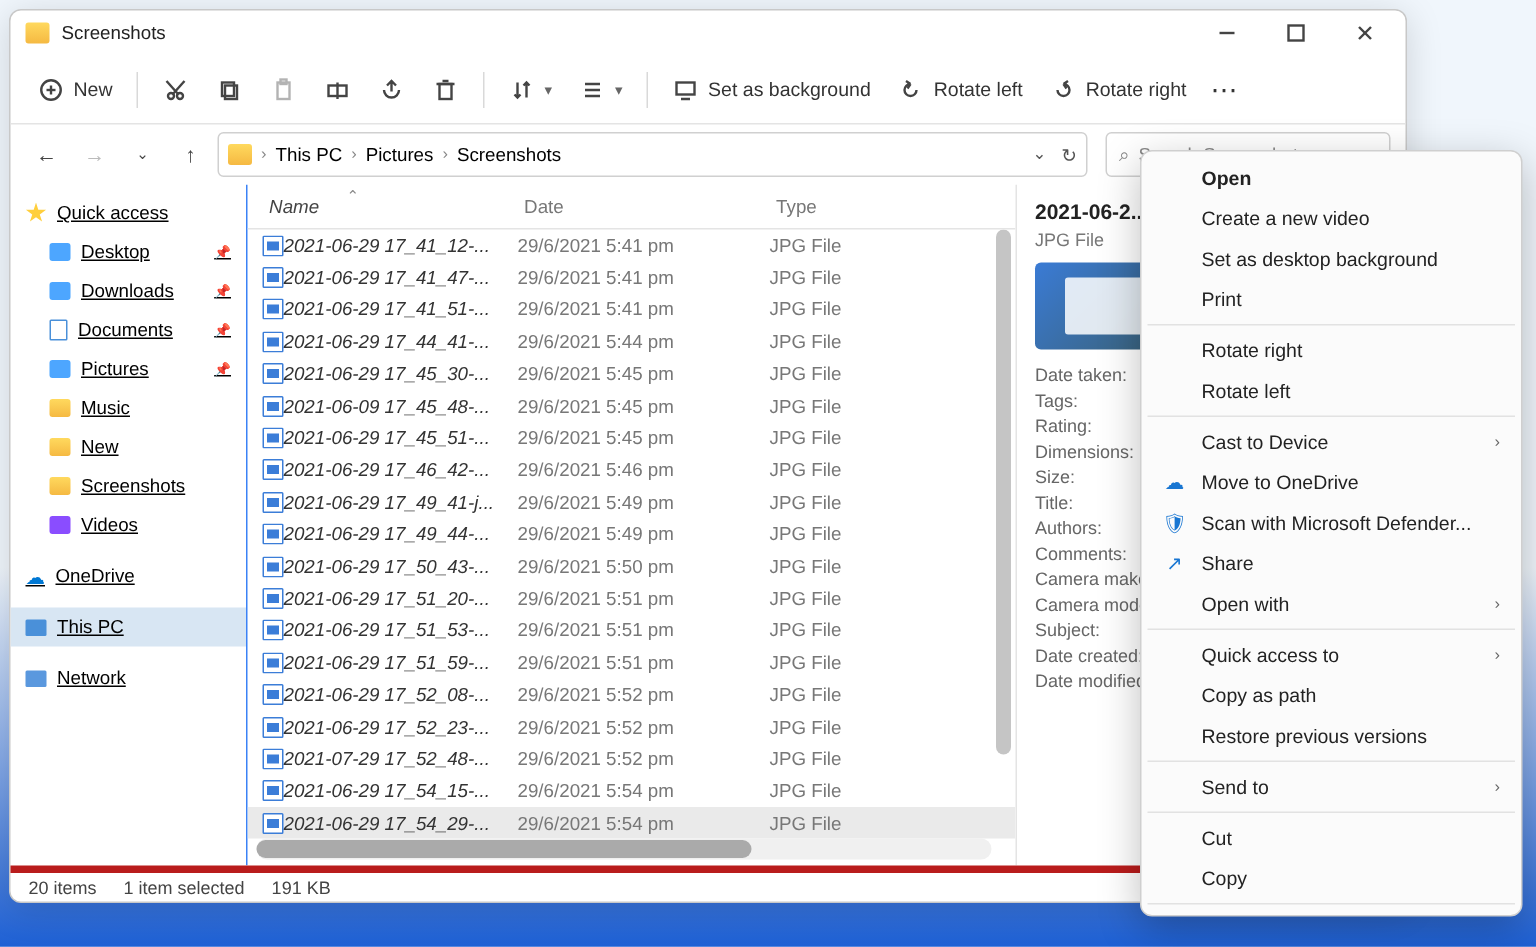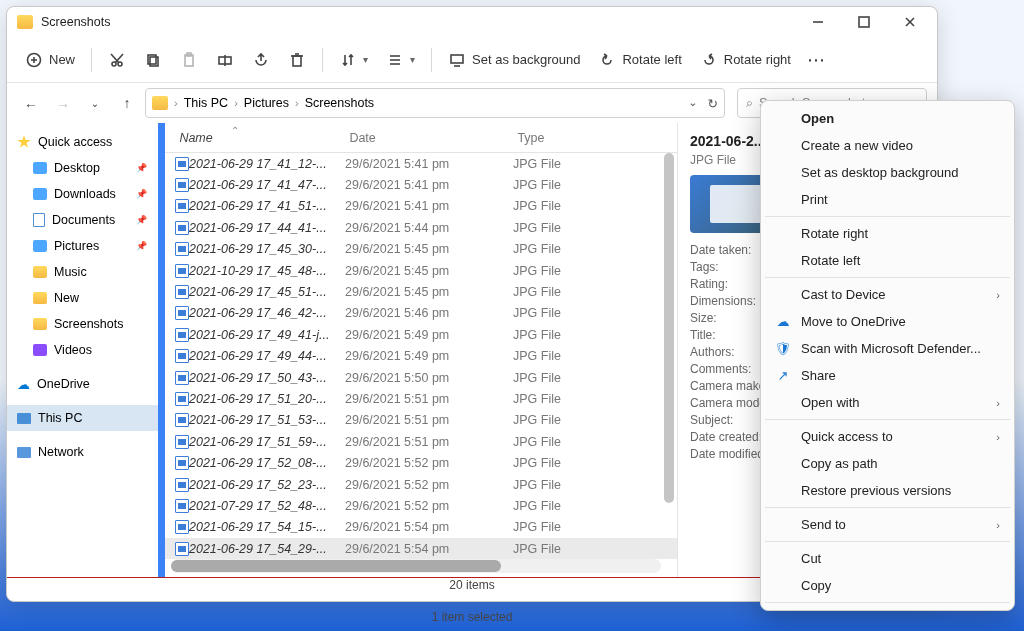--- a/index.html
+++ b/index.html
@@ -18,21 +18,21 @@
   .navrow { height: 40px; display: flex; align-items: center; padding: 0 10px; gap: 4px; }
   .navbtn { width: 28px; height: 28px; display:flex;align-items:center;justify-content:center;color:#444;border-radius:4px;font-size:14px;}
   .navbtn.disabled { color:#bbb; }
   .addr { flex: 1; height: 30px; border: 1px solid #d0d0d0; border-radius: 4px; display: flex; align-items: center; padding: 0 6px; gap: 6px; font-size: 12.5px; margin-right: 8px; }
   .addr .folder-ico {width:16px;height:14px;background:linear-gradient(#ffd95e,#f5b942);border-radius:2px;}
   .addr .crumb {display:flex;align-items:center;gap:2px;}
   .addr .sep {color:#888;font-size:11px;}
   .addr .right {margin-left:auto;display:flex;gap:10px;color:#555;}
   .searchbox { width: 190px; height: 30px; border: 1px solid #d0d0d0; border-radius: 4px; display: flex; align-items: center; padding: 0 8px; gap: 6px; font-size: 12.5px; color:#888; }
   .body { flex:1; display:flex; overflow:hidden; }
-  .sidebar { width: 158px; border-right: 7px solid #3b82f6; padding: 6px 0; overflow:hidden; }
+  .sidebar { width: 158px; border-right: 1px solid #3b82f6; padding: 6px 0; overflow:hidden;text-decoration:underline; }
   .sidebar .item { display:flex; align-items:center; height: 26px; padding: 0 10px; font-size: 12.5px; gap: 7px; }
   .sidebar .item.indent { padding-left: 26px; }
   .sidebar .item.sel { background:#d8e6f3; }
   .pin { margin-left:auto; color:#888; font-size:11px;}
   .ico-star {width:14px;height:14px;background:#ffcf3d;clip-path:polygon(50% 0,61% 35%,98% 35%,68% 57%,79% 91%,50% 70%,21% 91%,32% 57%,2% 35%,39% 35%);}
   .ico-fold {width:14px;height:12px;background:linear-gradient(#ffd95e,#f5b942);border-radius:2px;display:inline-block;}
   .ico-blue {width:14px;height:12px;background:#4da6ff;border-radius:2px;display:inline-block;}
   .ico-doc {width:12px;height:14px;background:#fff;border:1px solid #4a90d9;border-radius:1px;display:inline-block;}
   .ico-purple {width:14px;height:12px;background:#8a4dff;border-radius:2px;display:inline-block;}
   .ico-cloud {color:#0078d4;font-size:13px;}
@@ -55,21 +55,21 @@
   .hscroll .thumb{position:absolute;left:0;width:330px;height:12px;top:1px;background:#aaa;border-radius:6px;}
   .vscroll{position:absolute;right:2px;top:0;width:12px;height:420px;background:transparent;}
   .vscroll .thumb{position:absolute;top:0;width:10px;left:1px;height:350px;background:#c5c5c5;border-radius:5px;}
   .preview { width:260px; border-left:1px solid #e4e4e4; padding:10px 12px; font-size:12.5px; color:#666; }
   .preview h3{margin:0 0 4px 0;font-size:14px;font-weight:600;color:#222;}
   .preview .sub{font-size:12px;color:#777;margin-bottom:8px;}
   .preview .thumb{width:92px;height:58px;background:linear-gradient(135deg,#3a7bd5,#3a6073);border-radius:4px;margin-bottom:10px;position:relative;}
   .preview .thumb::after{content:"";position:absolute;top:10px;left:20px;width:62px;height:38px;background:rgba(255,255,255,.85);border-radius:2px;}
   .preview .meta{display:flex;flex-direction:column;gap:3px;}
   .preview .meta span{font-size:12px;}
-  .status { height:24px; border-top:1px solid #b91c1c; display:flex; align-items:center; gap:18px; padding:0 12px; font-size:12px; color:#444;flex-direction:column;}
+  .status { height:24px; border-top:5px solid #b91c1c; display:flex; align-items:center; gap:18px; padding:0 12px; font-size:12px; color:#444;}
   .ctxmenu { position:absolute; top:100px; left:760px; width:255px; background:#fbfbfb; border:1px solid #cfcfcf; border-radius:8px; box-shadow:0 8px 28px rgba(0,0,0,.25); padding:4px 0; }
   .ctxmenu .mi { display:flex; align-items:center; height:27px; padding:0 14px; font-size:13px; color:#222; gap:10px;}
   .ctxmenu .mi .mico{width:16px;display:flex;justify-content:center;color:#1976d2;font-size:13px;}
   .ctxmenu .mi .chev{margin-left:auto;color:#666;font-size:11px;}
   .ctxmenu hr { border:none;border-top:1px solid #e2e2e2;margin:3px 4px;}
   svg { width:16px; height:16px; stroke:#444; stroke-width:1.6; fill:none; }
 </style>
 </head>
 <body>
 
@@ -346,21 +346,21 @@
             <div class="c cname">
               <span class="fico"></span>
               <span>2021-06-29 17_45_30-...</span>
             </div>
             <div class="c cdate">29/6/2021 5:45 pm</div>
             <div class="c ctype">JPG File</div>
           </div>
           <div class="row">
             <div class="c cname">
               <span class="fico"></span>
-              <span>2021-10-29 17_45_48-...</span>
+              <span>2021-06-09 17_45_48-...</span>
             </div>
             <div class="c cdate">29/6/2021 5:45 pm</div>
             <div class="c ctype">JPG File</div>
           </div>
           <div class="row">
             <div class="c cname">
               <span class="fico"></span>
               <span>2021-06-29 17_45_51-...</span>
             </div>
             <div class="c cdate">29/6/2021 5:45 pm</div>

